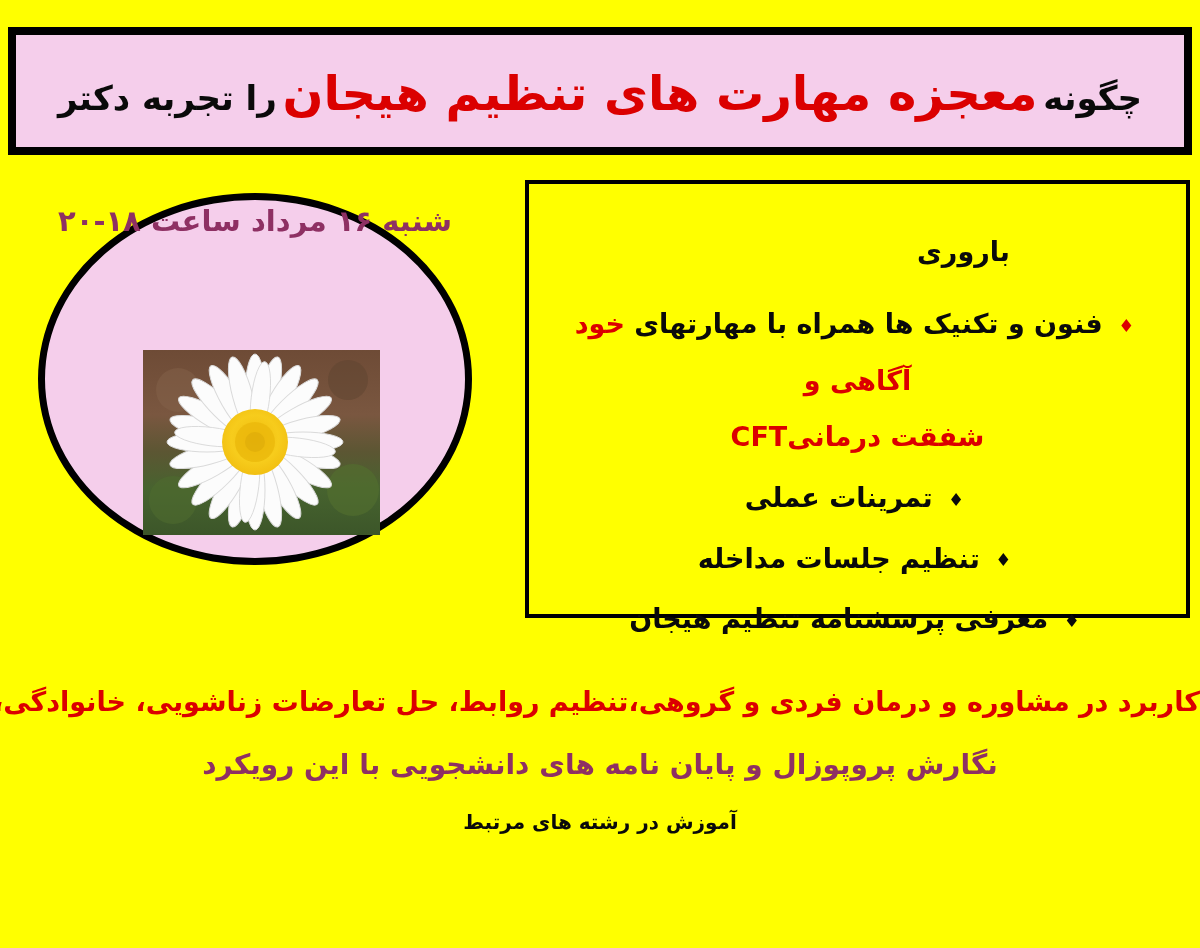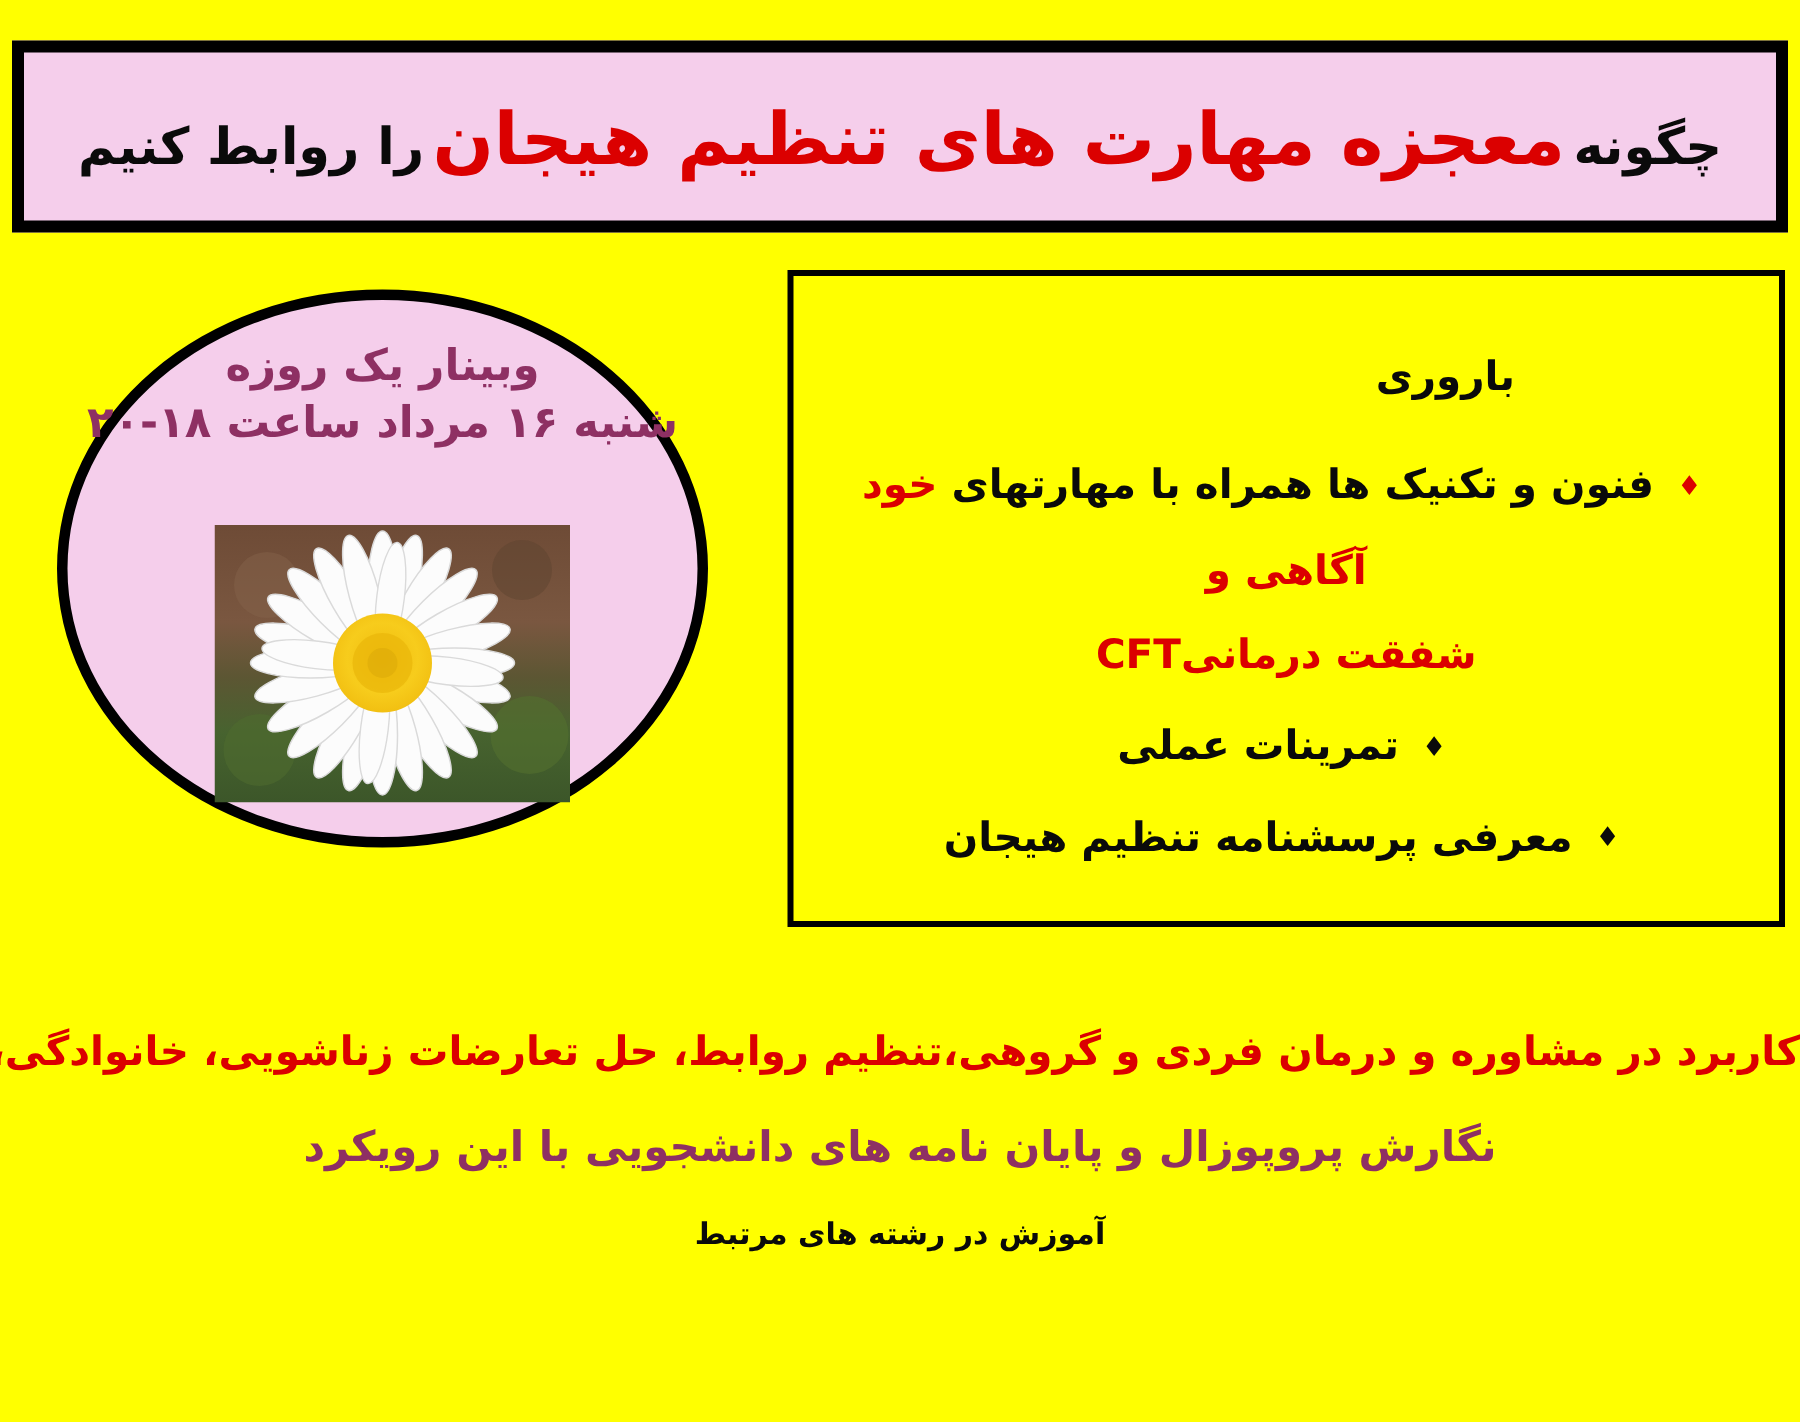--- a/index.html
+++ b/index.html
@@ -65,25 +65,24 @@
   .f1{top:686px;font-size:27px;color:var(--c-red);}
   .f2{top:748px;font-size:28px;color:var(--c-plum);}
   .f3{top:810px;font-size:20px;color:var(--c-black);}
 </style>
 </head>
 <body>
 
 <div class="banner">
   <span class="t-black">چگونه</span>
   <span class="t-red">معجزه مهارت های تنظیم هیجان</span>
-  <span class="t-black">را روابط کنیم</span>
+  <span class="t-black">را تجربه دکتر</span>
 </div>
 
 <div class="oval">
-  <div class="line1">وبینار یک روزه</div>
   <div class="line2">شنبه ۱۶ مرداد ساعت ۱۸-۲۰</div>
 
   <svg class="photo" viewBox="0 0 237 185" xmlns="http://www.w3.org/2000/svg">
     <defs>
       <linearGradient id="bgGrad" x1="0" y1="0" x2="0" y2="1">
         <stop offset="0" stop-color="#6E4B36"></stop>
         <stop offset="0.35" stop-color="#7A5740"></stop>
         <stop offset="0.55" stop-color="#5C5633"></stop>
         <stop offset="0.75" stop-color="#47632F"></stop>
         <stop offset="1" stop-color="#3C5629"></stop>
@@ -147,20 +146,24 @@
       <span class="red-txt">خود آگاهی و</span>
       <br>
       <span class="red-txt">شفقت درمانی</span><span class="red-txt latin">CFT</span>
     </div>
     <div class="bullet">
       <span class="marker">♦</span>
       <span>تمرینات عملی</span>
     </div>
     <div class="bullet">
       <span class="marker">♦</span>
+      <span>تنظیم جلسات مداخله</span>
+    </div>
+    <div class="bullet">
+      <span class="marker">♦</span>
       <span>معرفی پرسشنامه تنظیم هیجان</span>
     </div>
   </div>
 </div>
 
 <div class="footer-line f1">کاربرد در مشاوره و درمان فردی و گروهی،تنظیم روابط، حل تعارضات زناشویی، خانوادگی، تربیتی، شغلی</div>
 <div class="footer-line f2">نگارش پروپوزال و پایان نامه های دانشجویی با این رویکرد</div>
 <div class="footer-line f3">آموزش در رشته های مرتبط</div>
 
 </body></html>

